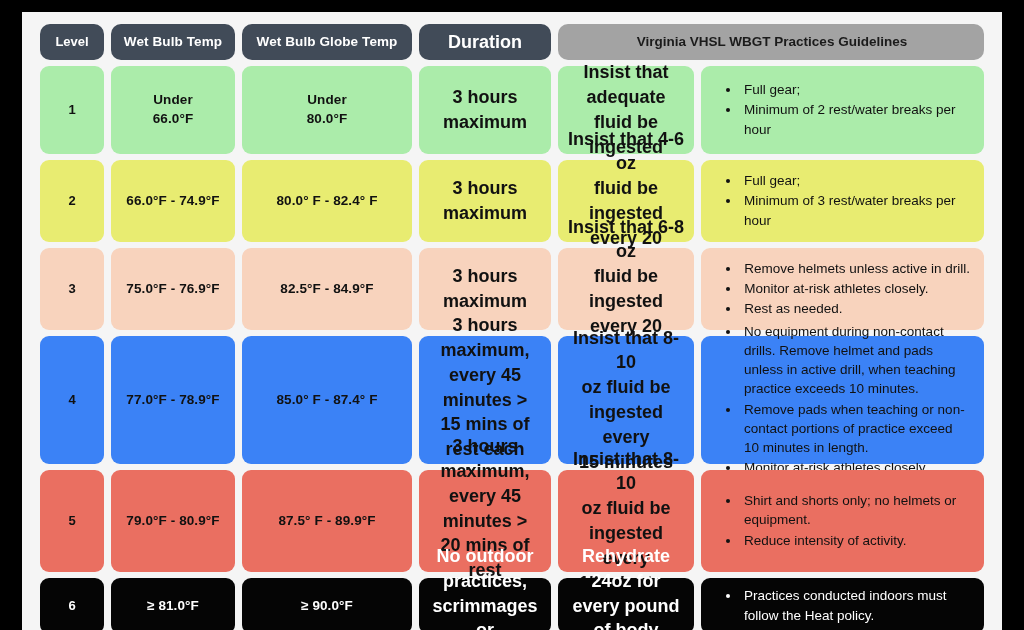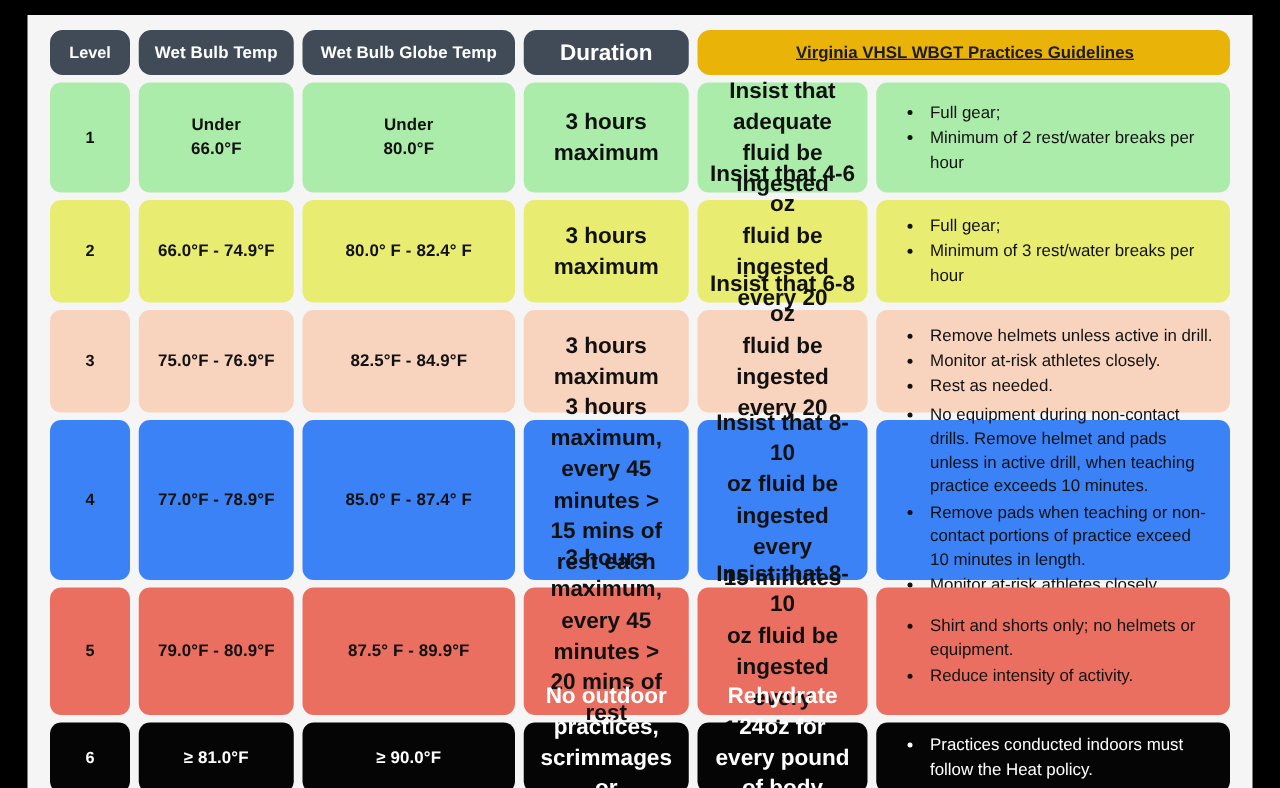--- a/index.html
+++ b/index.html
@@ -56,34 +56,33 @@
   .header .cell {
     background: #414b58;
     color: #ffffff;
     font-weight: bold;
     font-size: 13.5px;
     height: 36px;
     border-radius: 10px;
     padding: 4px 6px;
   }
   .header .c-guidelines {
-    background: #eab308;
+    background: #a3a3a3;
     color: #1b1b1b;
-    text-decoration: underline;
   }
 
   
   .row .c-level   { font-size: 13px; font-weight: bold; }
   .row .c-wbt,
   .row .c-wbgt    { font-size: 13.5px; font-weight: bold; letter-spacing: .1px; }
   .row .c-duration,
   .row .c-fluid   { font-size: 18px; font-weight: bold; }
 
   .c-guidelines {
-    justify-content: center;
+    justify-content: flex-end;
     padding-left: 26px;
     padding-right: 14px;
   }
   ul.bullets {
     margin: 0;
     padding: 0 0 0 14px;
     text-align: left;
     font-size: 13.5px;
     line-height: 1.42;
   }

